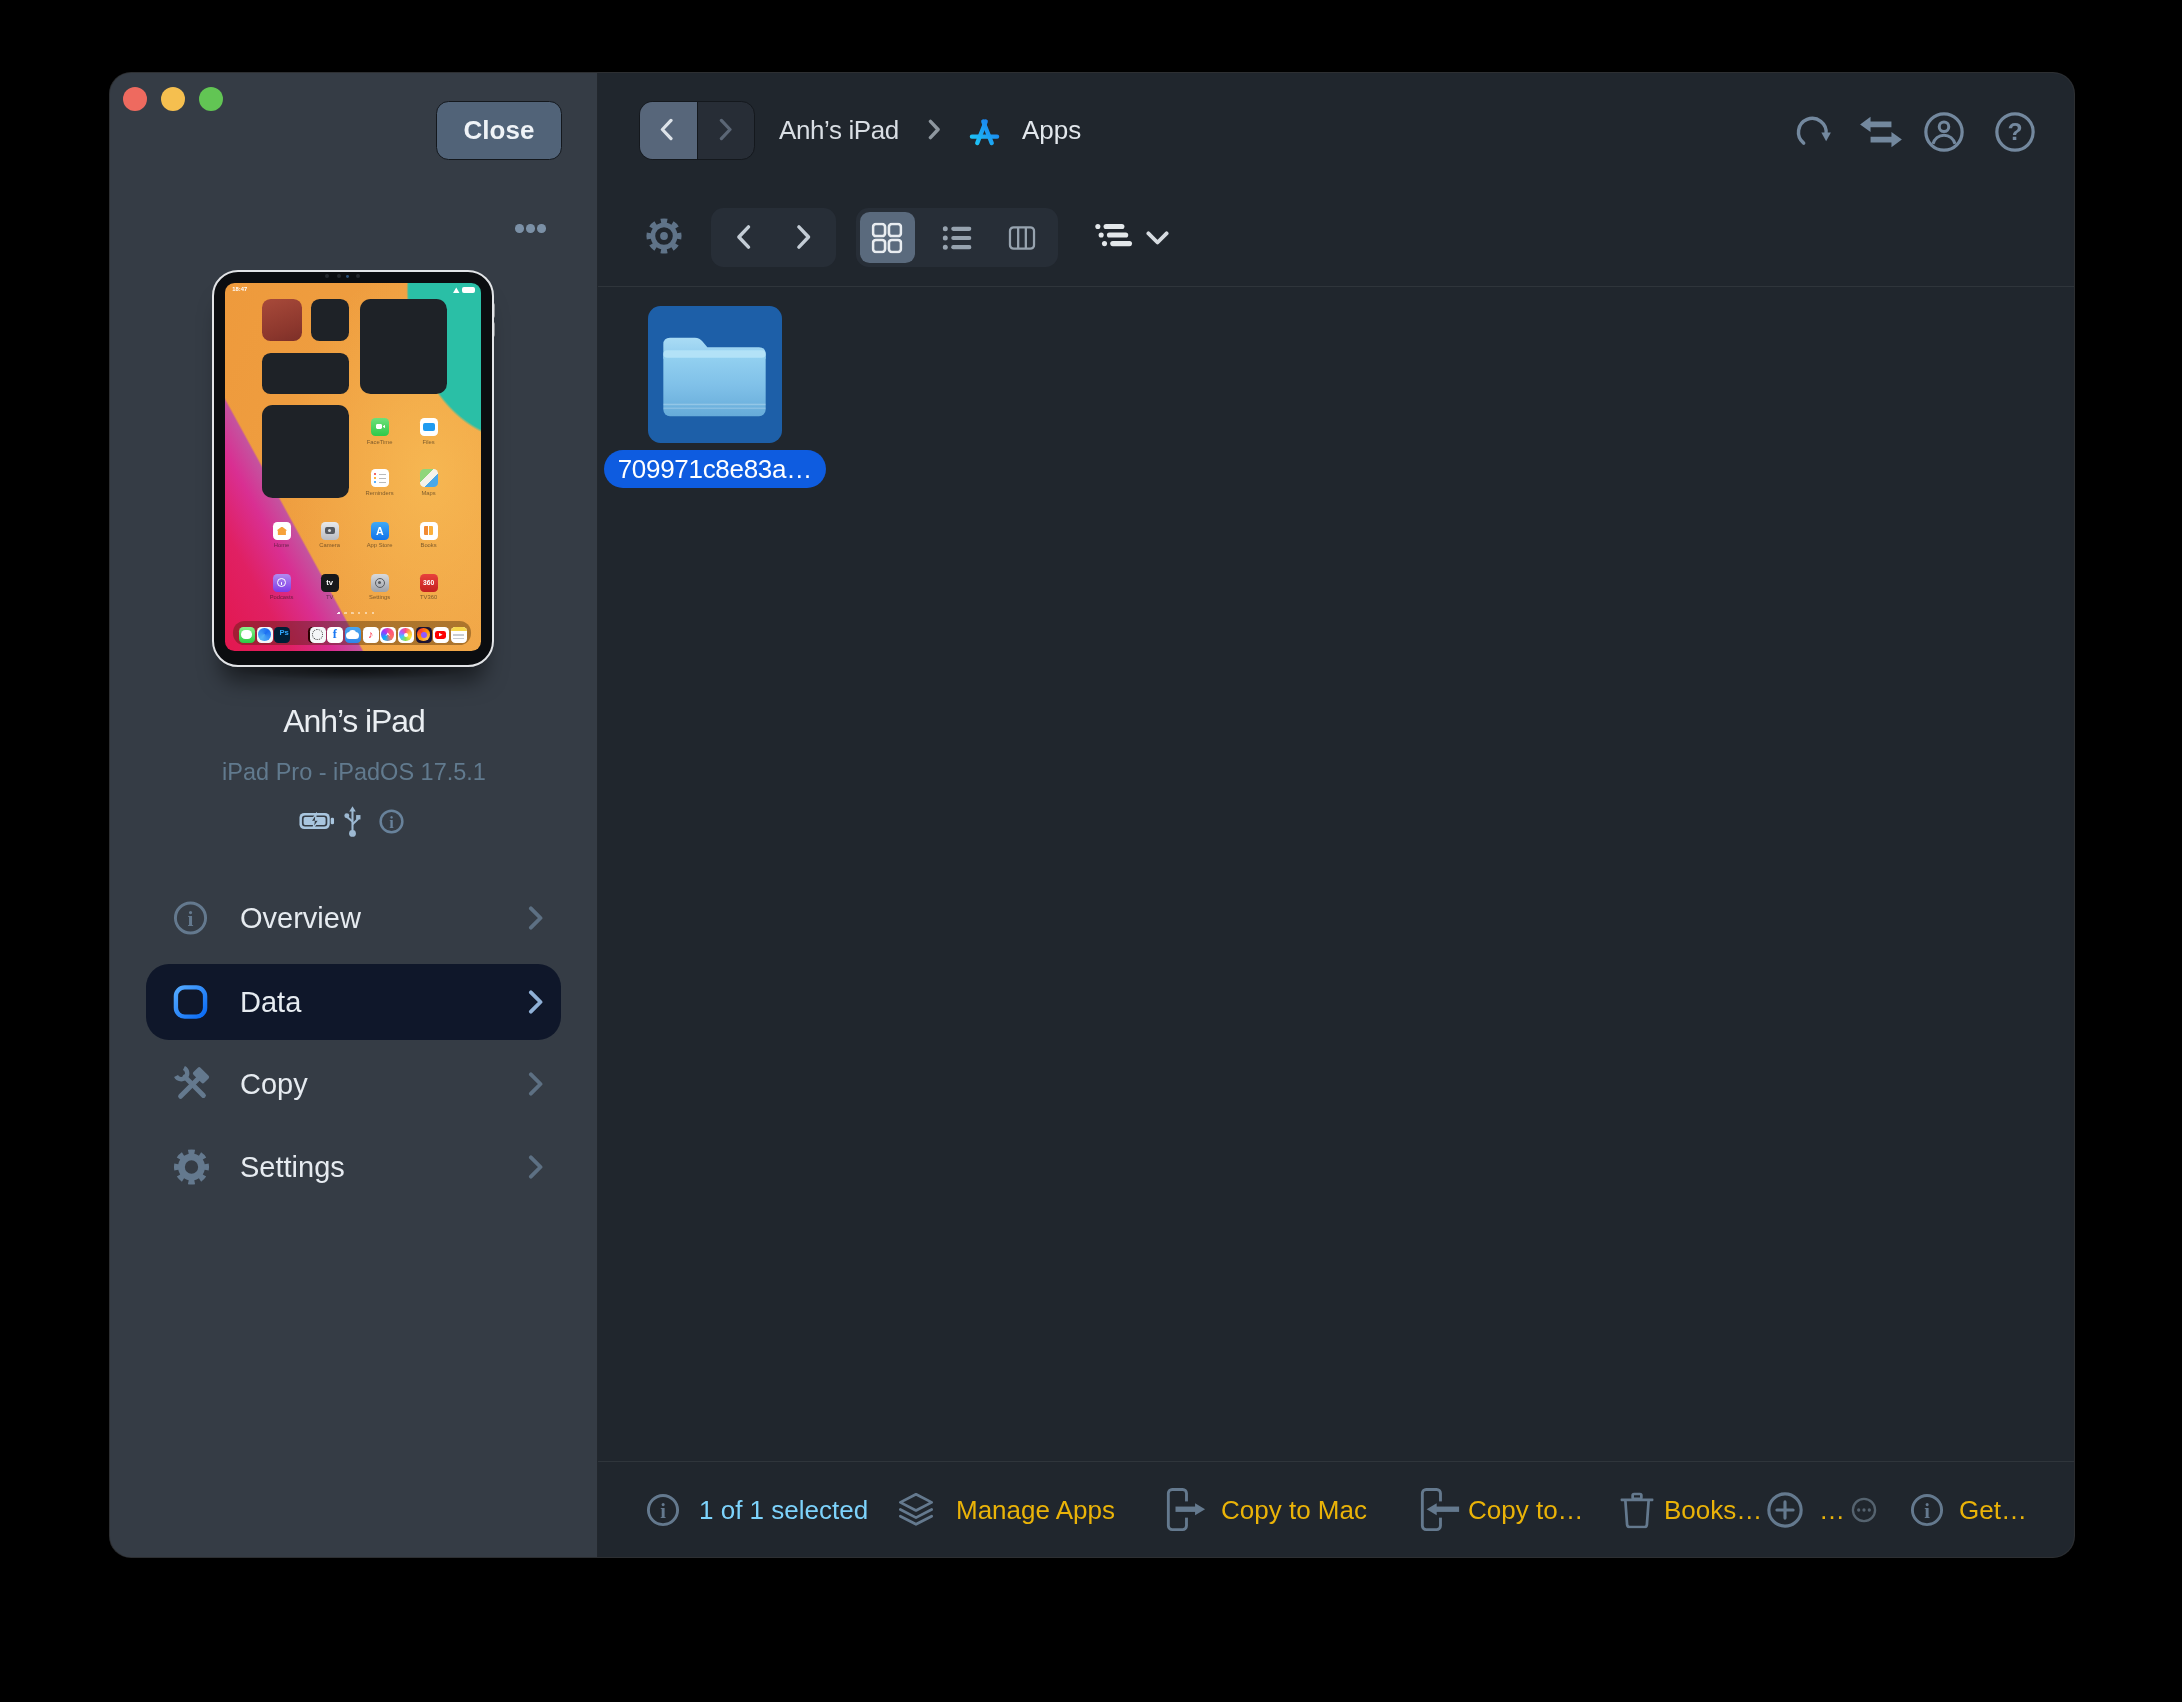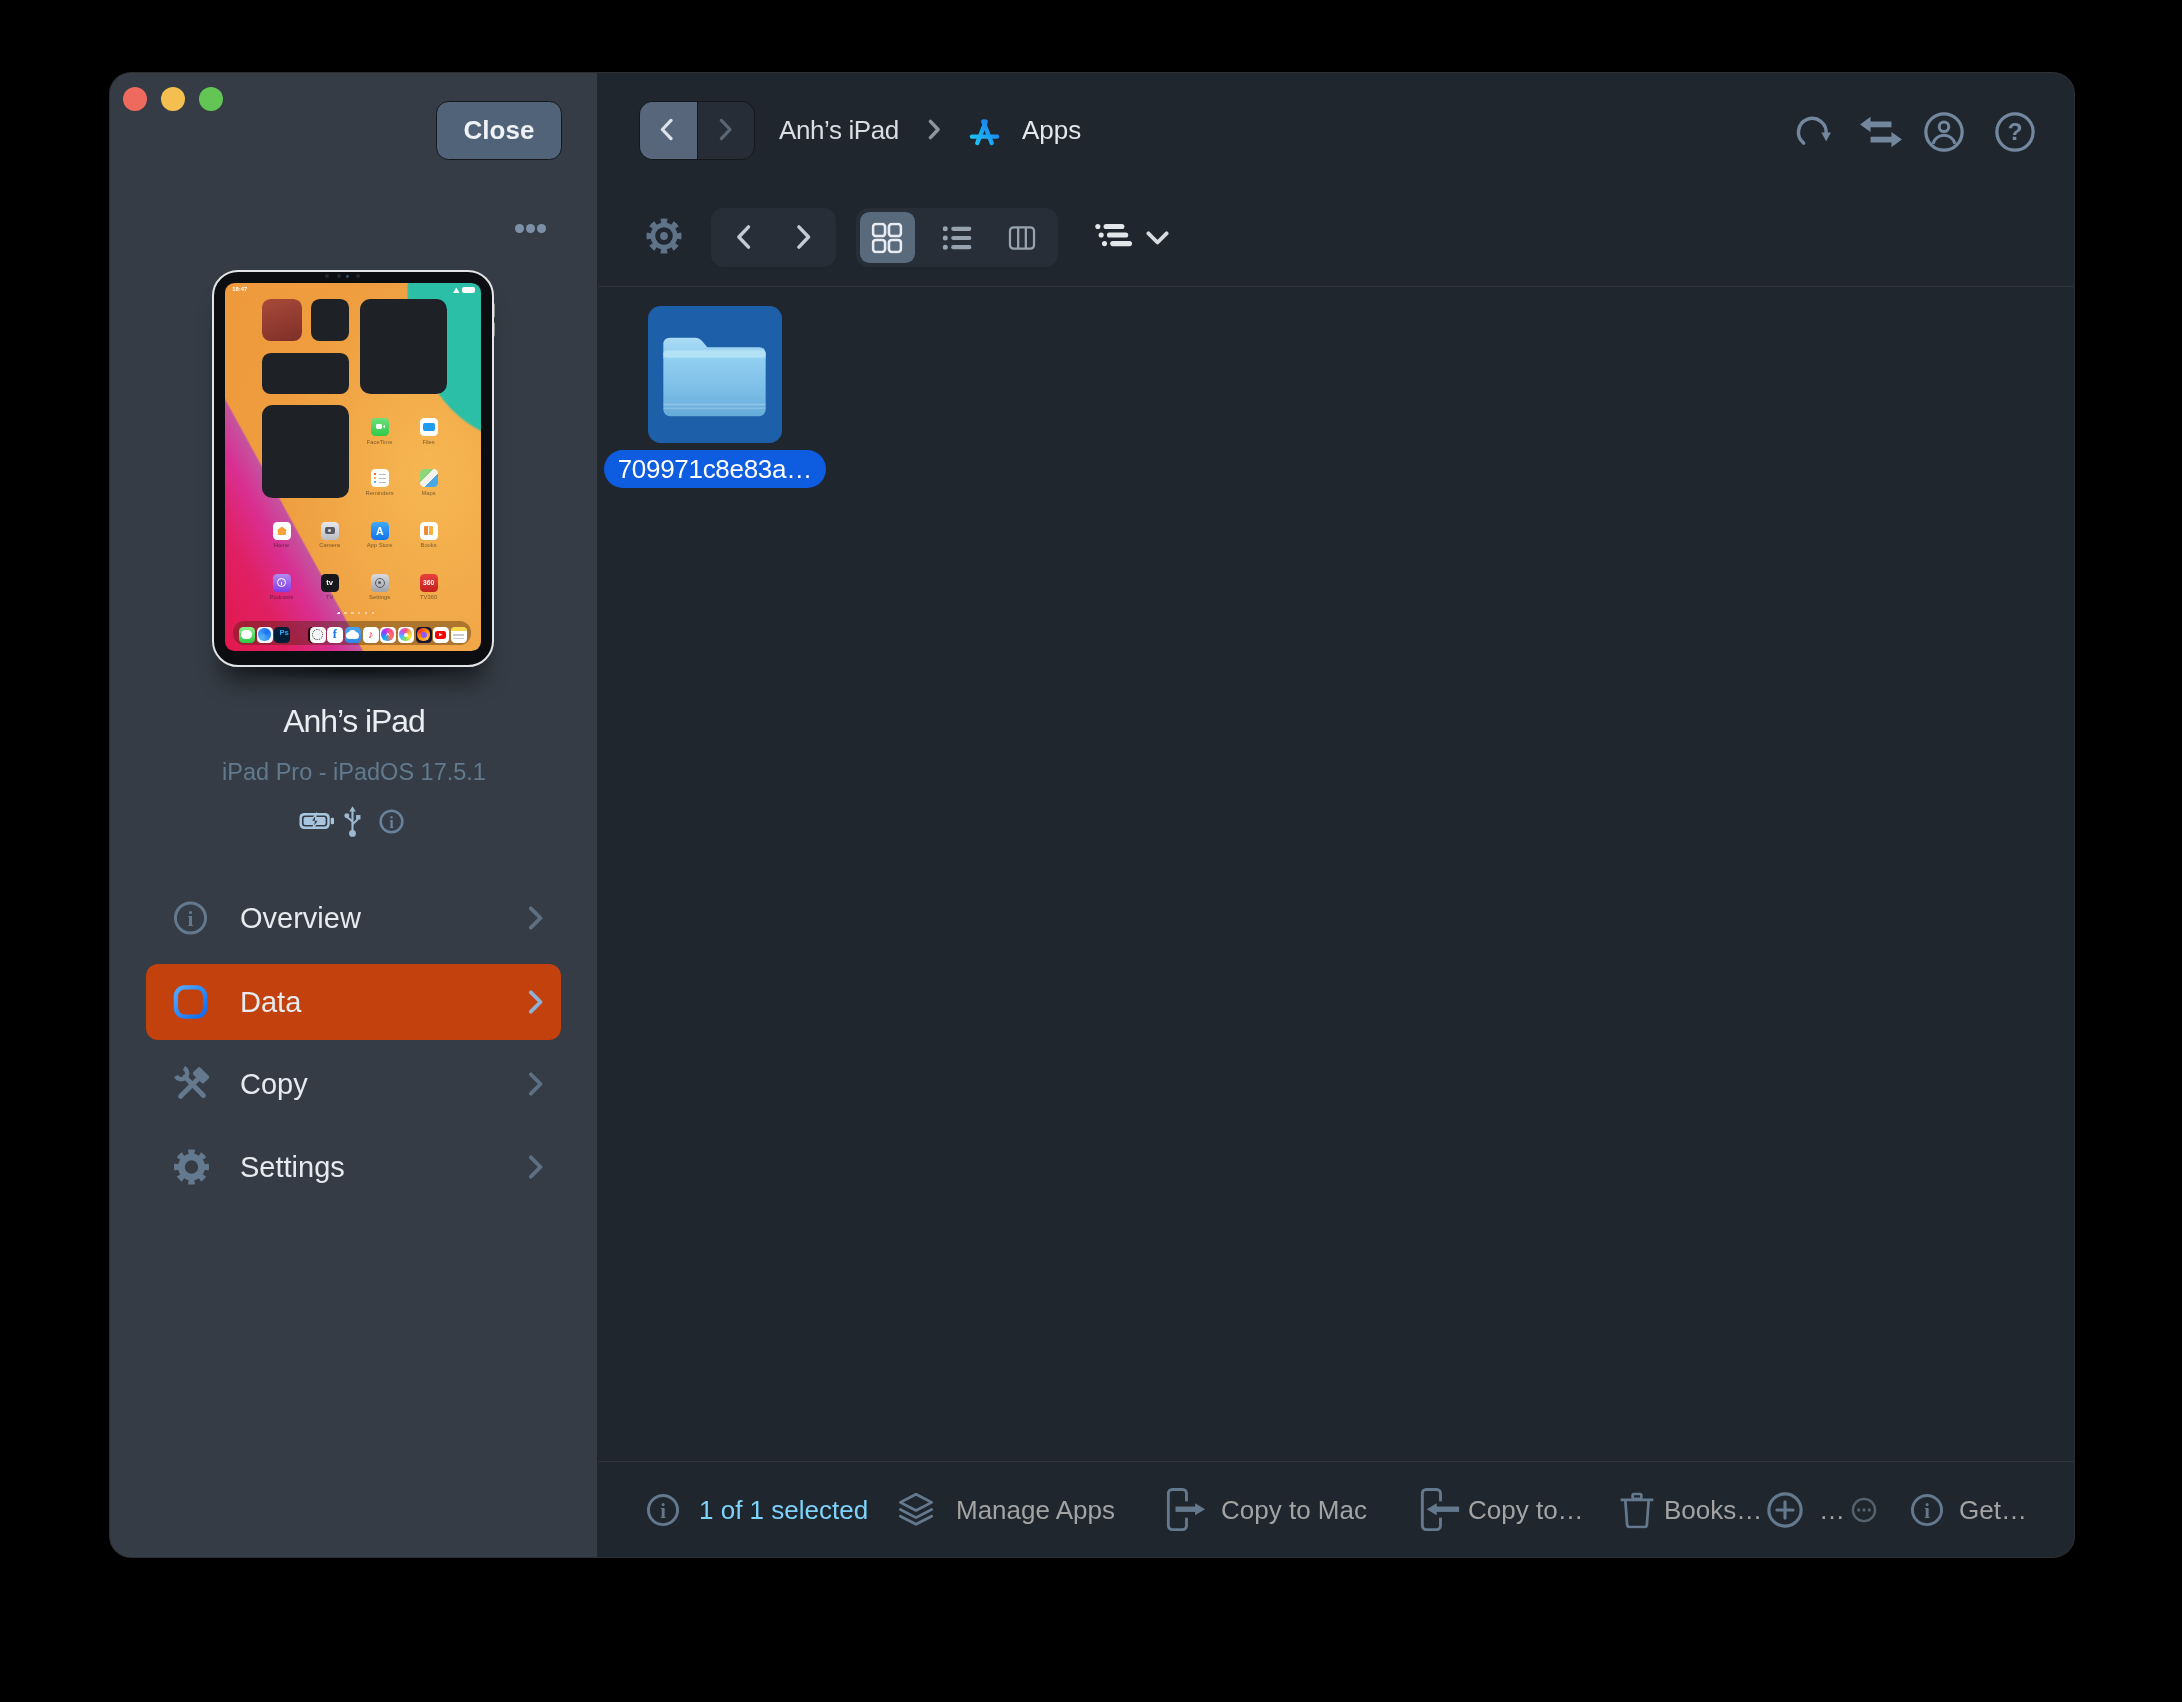--- a/index.html
+++ b/index.html
@@ -46,21 +46,21 @@
   #crumbname{position:absolute;left:181px;top:42px;color:#d9dee4;font-size:26px;letter-spacing:-0.4px;}
   #crumbapps{position:absolute;left:424px;top:42px;color:#e2e7ec;font-size:26px;}
   #navpill2{position:absolute;left:113px;top:135px;width:125px;height:59px;border-radius:12.5px;background:#272e37;}
   #segctl{position:absolute;left:258px;top:135px;width:202px;height:59px;border-radius:12.5px;background:#272e37;}
   #seg1{position:absolute;left:3.8px;top:3.8px;width:55px;height:51px;border-radius:9.6px;background:#5a6a7d;}
   .segicon{position:absolute;top:50%;transform:translate(-50%,-50%);}
   #foldertile{position:absolute;left:50px;top:233px;width:134px;height:137px;border-radius:12.5px;background:#1d5fa8;}
   #folderlabel{position:absolute;left:5.8px;top:377px;width:222px;height:38px;border-radius:19px;background:#0e5ce0;
      color:#fff;font-size:26px;text-align:center;line-height:38px;letter-spacing:-0.3px;}
   #bbar{position:absolute;left:0;top:1388px;width:1476px;height:96px;border-top:1px solid rgba(255,255,255,0.07);box-sizing:border-box;}
-  .btxt{position:absolute;top:50%;transform:translateY(-50%);color:#a3a3a3;font-size:26px;white-space:nowrap;}
+  .btxt{position:absolute;top:50%;transform:translateY(-50%);color:#eab308;font-size:26px;white-space:nowrap;}
   .bico{position:absolute;top:50%;transform:translate(-50%,-50%);}
   svg{display:block;}
 </style>
 </head>
 <body>
 <div id="stage">
   <div id="window">
     <div id="main">
       <div id="toolzone">
         <div id="navpill">
@@ -394,21 +394,21 @@
         <div class="mrow" style="top:807px;">
           <svg class="micon" width="35" height="35" viewBox="0 0 36 36">
             <circle cx="18" cy="18" r="15.5" fill="none" stroke="#64798e" stroke-width="3"></circle>
             <text x="18" y="26" text-anchor="middle" font-family="Liberation Serif, serif" font-weight="700" font-size="22" fill="#64798e">i</text>
           </svg>
           <div class="mtext">Overview</div>
           <svg class="mchev" width="15.4" height="25" viewBox="0 0 16 26">
               <path d="M3 3 L13 13 L3 23" fill="none" stroke="#5d7083" stroke-width="4" stroke-linecap="round" stroke-linejoin="round"></path>
             </svg>
         </div>
-        <div class="mrow" id="datarow" style="top:891px;background:#c2410c;border-radius:12px;">
+        <div class="mrow" id="datarow" style="top:891px;background:#0f172a;border-radius:23px;">
           <svg class="micon" width="35" height="35" viewBox="0 0 36 36">
             <defs>
                 <linearGradient id="gblue" x1="0" y1="0" x2="1" y2="1">
               <stop offset="0" stop-color="#54aaff"></stop>
                   <stop offset="1" stop-color="#0a6bf5"></stop>
             </linearGradient>
               </defs>
             <rect x="3" y="3" width="30" height="30" rx="9" fill="none" stroke="url(#gblue)" stroke-width="4.5"></rect>
           </svg>
           <div class="mtext">Data</div>

